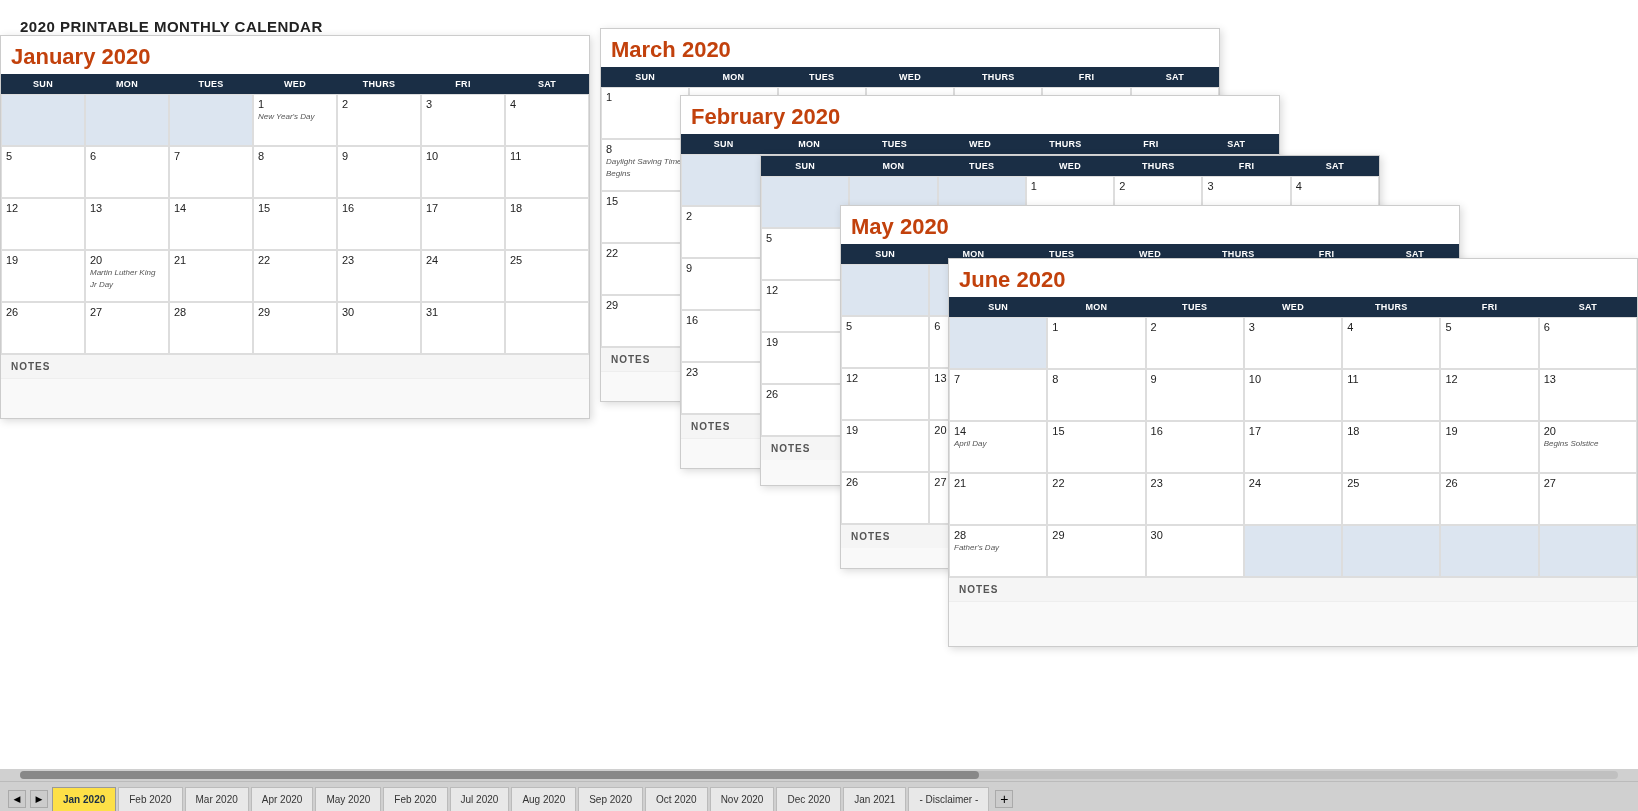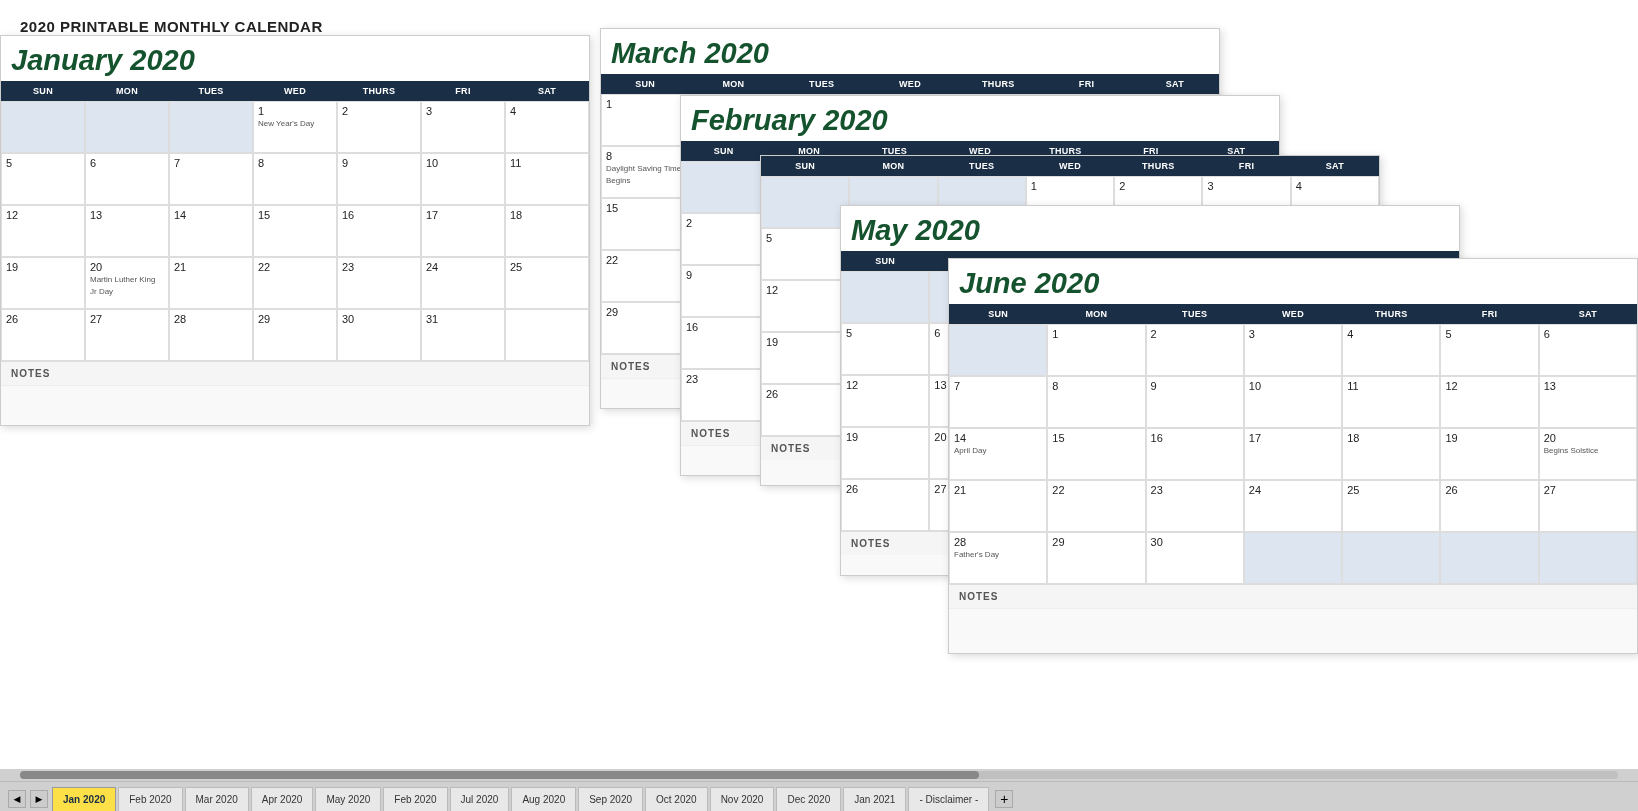--- a/index.html
+++ b/index.html
@@ -37,25 +37,24 @@
 
     
     .calendar-card {
       position: absolute;
       background: white;
       border: 1px solid #ccc;
       box-shadow: 2px 2px 8px rgba(0,0,0,0.15);
     }
 
     .cal-title {
-      font-size: 29px;
+      font-size: 22px;
       font-weight: bold;
-      color: #14532d;
+      color: #c2410c;
       padding: 8px 10px 4px 10px;
-      font-style: italic;
     }
 
     .cal-header-row {
       display: grid;
       background: #1a2e45;
       color: white;
       font-size: 10px;
       font-weight: bold;
       text-align: center;
     }
@@ -91,20 +90,21 @@
       font-size: 11px;
       font-weight: normal;
       display: block;
     }
 
     .cal-cell .holiday {
       font-size: 8px;
       color: #555;
       margin-top: 2px;
       line-height: 1.2;
+      font-style: italic;
     }
 
     .notes-row {
       background: #f5f5f5;
       border-top: 1px solid #ddd;
       padding: 6px 10px;
       font-size: 10px;
       font-weight: bold;
       color: #555;
       letter-spacing: 1px;

